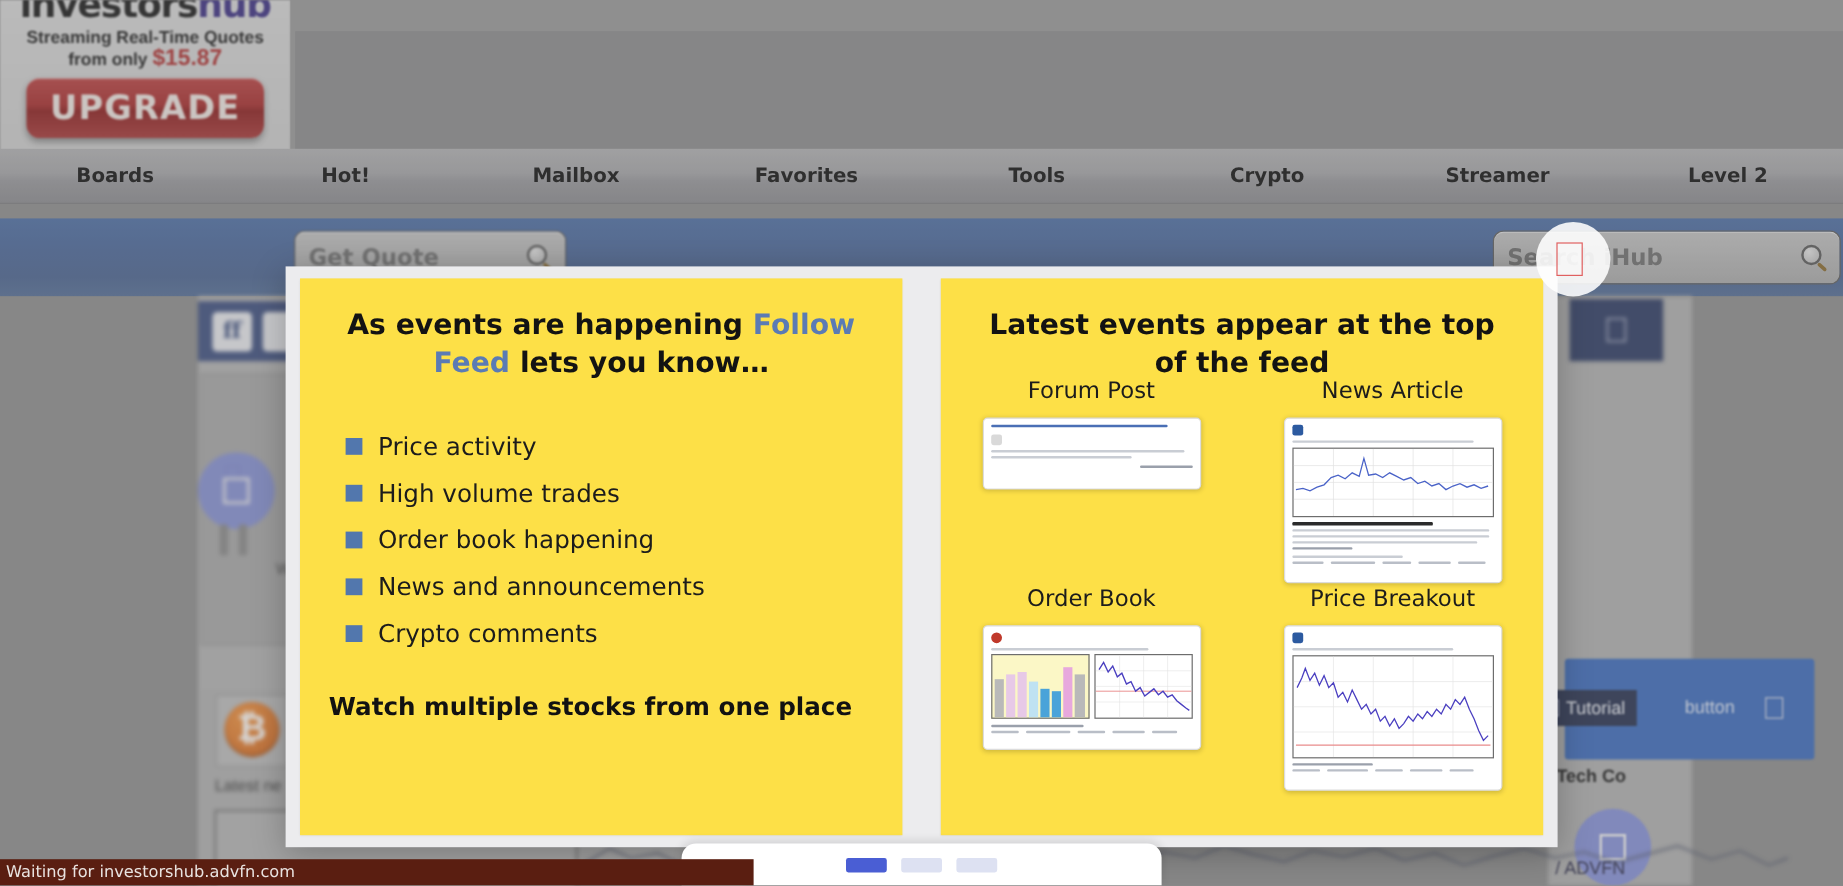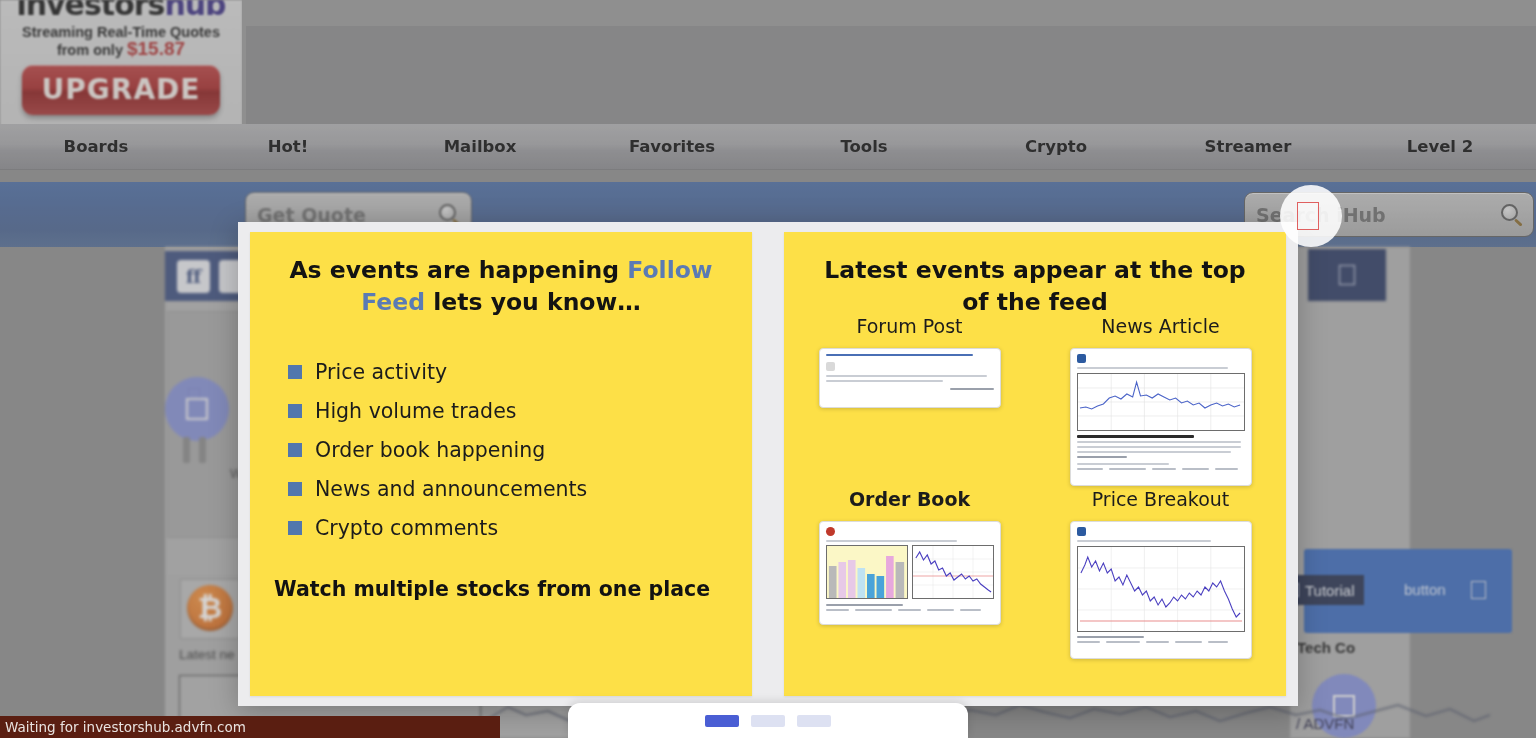--- a/index.html
+++ b/index.html
@@ -185,21 +185,21 @@
   #bullets .mk{width:14px;height:14px;background:#5277ad;flex:none;}
   #footnote{
     margin:30px 0 0 24px;font-size:20.5px;font-weight:bold;color:#121212;
     font-family:"DejaVu Sans",sans-serif;
   }
 
   .thumb-grid{position:absolute;left:0;right:0;top:82px;bottom:8px;}
   .thumb-cell{position:absolute;width:251px;height:173px;}
   .tc-0{left:0;top:0;}
   .tc-1{left:251px;top:0;}
-  .tc-2{left:0;top:173px;font-weight:bold;}
+  .tc-2{left:0;top:173px;}
   .tc-3{left:251px;top:173px;}
   .thumb-title{
     text-align:center;font-size:19px;color:#1c1c1c;
     font-family:"DejaVu Sans",sans-serif;line-height:24px;
   }
   .thumb-shot{
     margin:10px auto 0;background:#fff;border:1px solid #dcdcdc;border-radius:4px;
     box-shadow:0 1px 4px rgba(0,0,0,.18);padding:5px 6px;box-sizing:border-box;
     overflow:hidden;
   }
@@ -238,21 +238,21 @@
     position:absolute;left:1280px;top:185px;width:62px;height:62px;border-radius:50%;
     background:rgba(255,255,255,.88);
   }
   #cursor-caret{
     position:absolute;left:1297px;top:202px;width:20px;height:26px;
     border:1.6px solid #e06060;background:rgba(255,255,255,.25);
   }
 
   
   #status-bar{
-    position:absolute;left:0;bottom:0;width:500px;height:22px;
+    position:absolute;left:0;bottom:0;width:628px;height:22px;
     background:#5a1e11;color:#e9e3e0;font-size:13.5px;line-height:22px;
     padding-left:5px;box-sizing:border-box;overflow:hidden;
     font-family:"DejaVu Sans",sans-serif;
   }
 
   
   .blurred{filter:blur(1.6px);}
   .blurred-soft{filter:blur(1.1px);}
 </style>
 </head>

